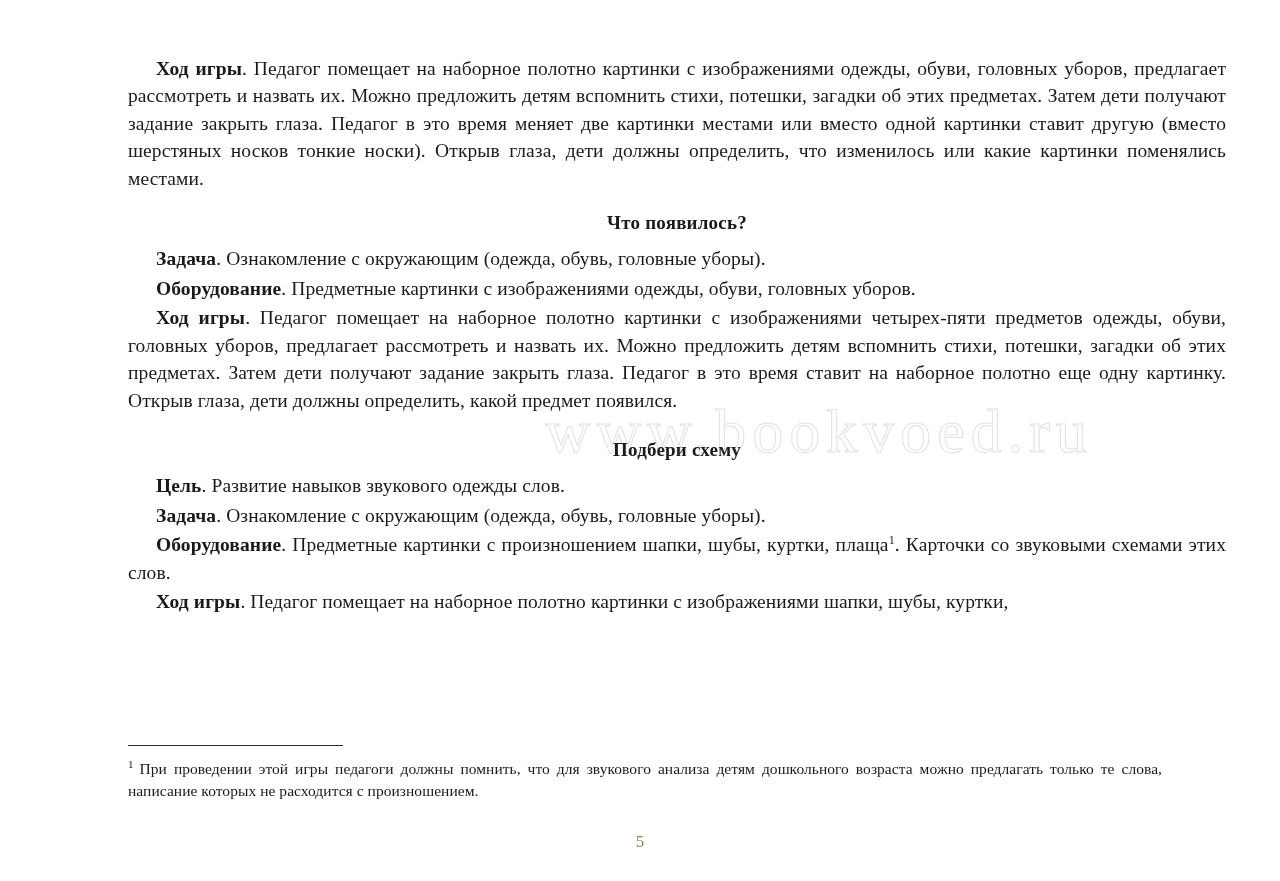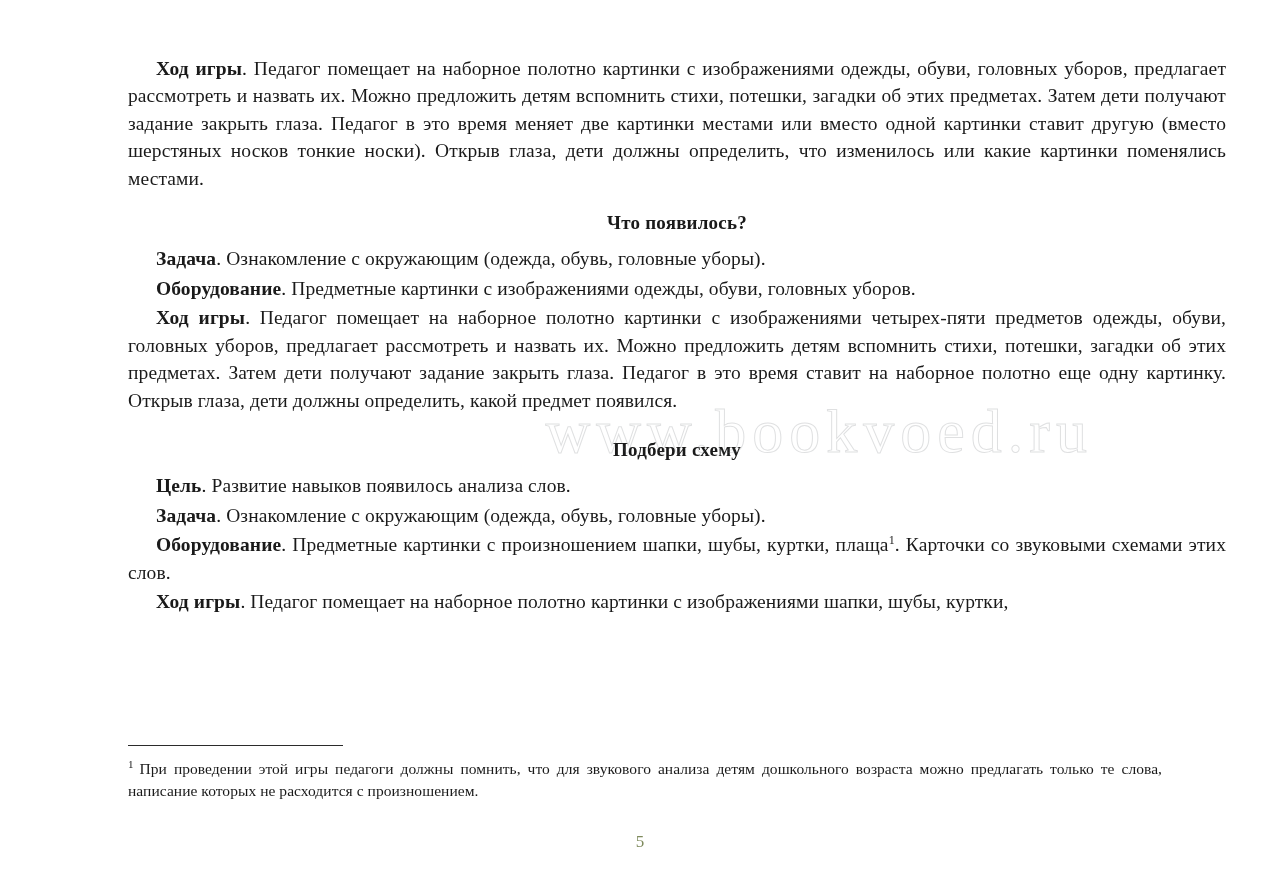--- a/index.html
+++ b/index.html
@@ -146,21 +146,21 @@
         <span class="lead">Ход игры</span><span>. Педагог помещает на наборное полотно картинки с изображениями четырех-пяти предметов одежды, обуви, головных уборов, предлагает рассмотреть и назвать их. Можно предложить детям вспомнить стихи, потешки, загадки об этих предметах. Затем дети получают задание закрыть глаза. Педагог в это время ставит на наборное полотно еще одну картинку. Открыв глаза, дети должны определить, какой предмет появился.</span>
       </span>
     </p>
   </div>
 
   <h2 class="section-title second">Подбери схему</h2>
 
   <div class="body-text block-group">
     <p class="para">
       <span class="hang">
-        <span class="lead">Цель</span><span>. Развитие навыков появилось анализа слов.</span>
+        <span class="lead">Цель</span><span>. Развитие навыков звукового одежды слов.</span>
       </span>
     </p>
     <p class="para">
       <span class="hang">
         <span class="lead">Задача</span><span>. Ознакомление с окружающим (одежда, обувь, головные уборы).</span>
       </span>
     </p>
     <p class="para">
       <span class="hang">
         <span class="lead">Оборудование</span><span>. Предметные картинки с произношением шапки, шубы, куртки, плаща</span><sup>1</sup><span>. Карточки со звуковыми схемами этих слов.</span>

